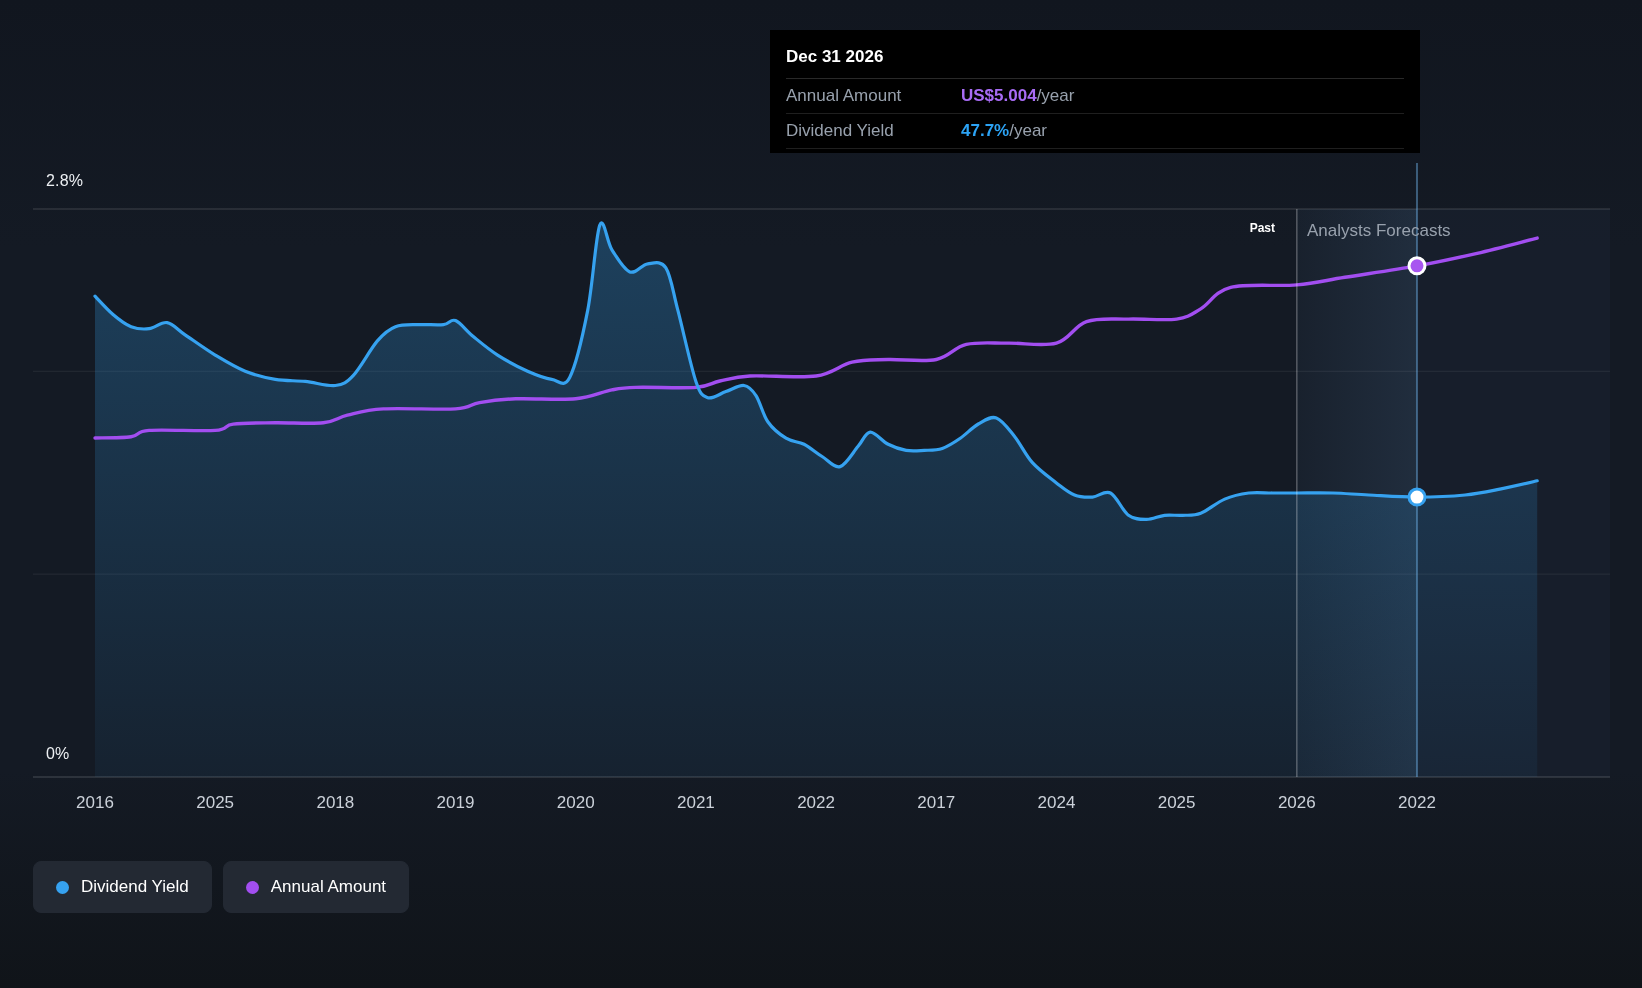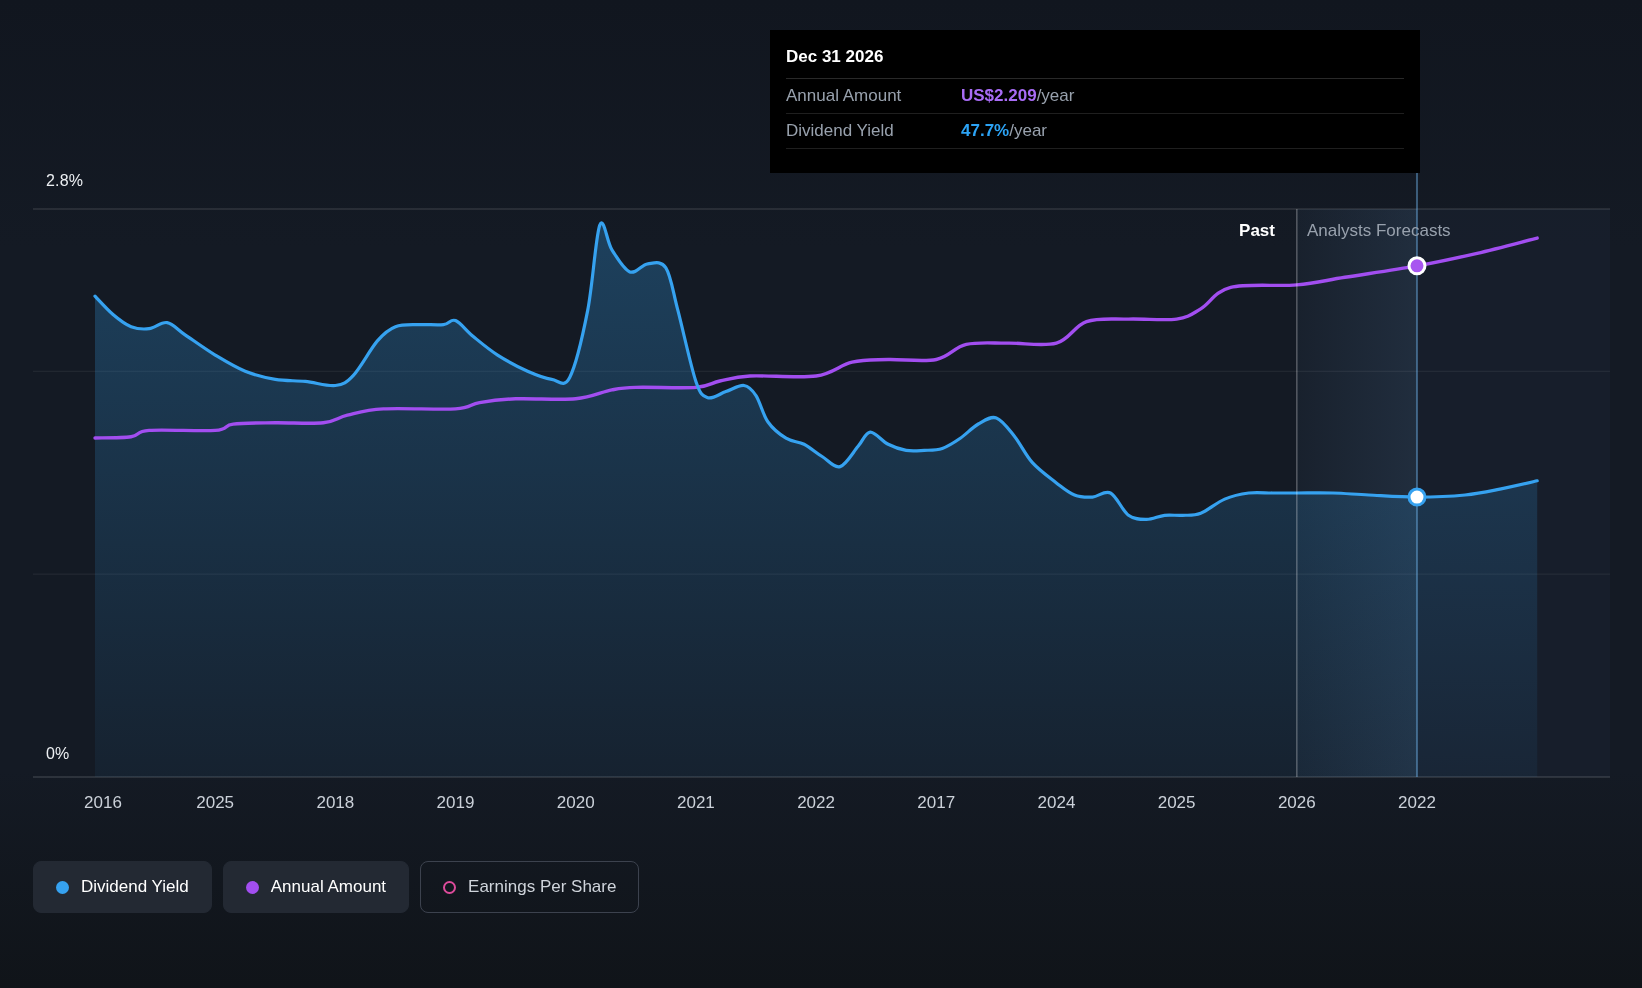--- a/index.html
+++ b/index.html
@@ -6,28 +6,28 @@
   .page{
     position:relative;width:1642px;height:988px;overflow:hidden;
     background:linear-gradient(180deg,#11161f 0%,#141a24 25%,#141a24 78%,#101419 100%);
     font-family:"Liberation Sans",sans-serif;
     -webkit-font-smoothing:antialiased;
   }
   #chart-svg{position:absolute;left:0;top:0;}
   .y-label{position:absolute;color:#edf0f3;font-size:16px;font-weight:500;letter-spacing:.2px;}
   .y-top{left:46px;top:172px;}
   .y-bottom{left:46px;top:745px;}
-  .past-label{position:absolute;right:367px;top:221px;color:#ffffff;font-size:17px;font-weight:700;}
+  .past-label{position:absolute;right:367px;top:221px;color:#ffffff;font-size:12px;font-weight:700;}
   .forecast-label{position:absolute;left:1307px;top:221px;color:#98a1ad;font-size:17px;font-weight:400;}
   .x-axis{position:absolute;left:0;top:793px;width:1642px;height:26px;}
   .x-tick{position:absolute;top:0;transform:translateX(-50%);color:#cbd1d9;font-size:17px;}
   
   .tooltip{
     position:absolute;left:770px;top:30px;width:650px;box-sizing:border-box;
-    background:#000000;padding:13px 16px 24px 16px;z-index:5;
+    background:#000000;padding:13px 16px 4px 16px;z-index:5;
   }
   .tt-title{color:#ffffff;font-size:17px;font-weight:700;padding:4px 0 11px 0;border-bottom:1px solid rgba(255,255,255,0.16);}
   .tt-row{display:flex;align-items:center;padding:7px 0;border-bottom:1px solid rgba(255,255,255,0.12);font-size:17px;}
   .tt-label{color:#98a1ad;width:175px;flex:0 0 175px;}
   .tt-value{font-weight:600;}
   .tt-suffix{color:#98a1ad;font-weight:400;}
   
   .legend{position:absolute;left:33px;top:861px;display:flex;gap:11px;z-index:4;}
   .chip{
     display:flex;align-items:center;gap:12px;height:52px;padding:0 22px;
@@ -68,58 +68,54 @@
       <circle cx="1416.98" cy="497.0571428571429" r="8" fill="#ffffff" stroke="#36a2f0" stroke-width="3"></circle>
     </svg>
 
   <div class="y-label y-top">2.8%</div>
   <div class="y-label y-bottom">0%</div>
 
   <div class="past-label">Past</div>
   <div class="forecast-label">Analysts Forecasts</div>
 
   <div id="x-axis" class="x-axis">
-      <span class="x-tick" style="left: 103px;">2016</span>
+      <span class="x-tick" style="left: 95px;">2016</span>
       <span class="x-tick" style="left: 215.18px;">2025</span>
       <span class="x-tick" style="left: 335.36px;">2018</span>
       <span class="x-tick" style="left: 455.54px;">2019</span>
       <span class="x-tick" style="left: 575.72px;">2020</span>
       <span class="x-tick" style="left: 695.9px;">2021</span>
       <span class="x-tick" style="left: 816.08px;">2022</span>
       <span class="x-tick" style="left: 936.26px;">2017</span>
       <span class="x-tick" style="left: 1056.44px;">2024</span>
       <span class="x-tick" style="left: 1176.62px;">2025</span>
       <span class="x-tick" style="left: 1296.8px; text-align: center;">2026</span>
       <span class="x-tick" style="left: 1416.98px;">2022</span>
     </div>
 
   <div class="tooltip">
     <div class="tt-title">Dec 31 2026</div>
     <div class="tt-row">
       <span class="tt-label">Annual Amount</span>
       <span class="tt-value">
-        <span style="color: rgb(168, 108, 245);">US$2.209</span><span class="tt-suffix">/year</span>
+        <span style="color: rgb(168, 108, 245);">US$5.004</span><span class="tt-suffix">/year</span>
       </span>
     </div>
     <div class="tt-row">
       <span class="tt-label">Dividend Yield</span>
       <span class="tt-value">
         <span style="color: rgb(44, 163, 245);">47.7%</span><span class="tt-suffix">/year</span>
       </span>
     </div>
   </div>
 
   <div class="legend">
     <div class="chip chip-solid">
       <span class="dot" style="background: rgb(54, 162, 240);"></span>
       <span>Dividend Yield</span>
     </div>
     <div class="chip chip-solid">
       <span class="dot" style="background: rgb(162, 78, 240);"></span>
       <span>Annual Amount</span>
     </div>
-    <div class="chip chip-outline">
-      <span class="dot" style="border: 2.5px solid rgb(221, 75, 155); background: transparent;"></span>
-      <span>Earnings Per Share</span>
-    </div>
   </div>
 
 </div>
 
 </body></html>

